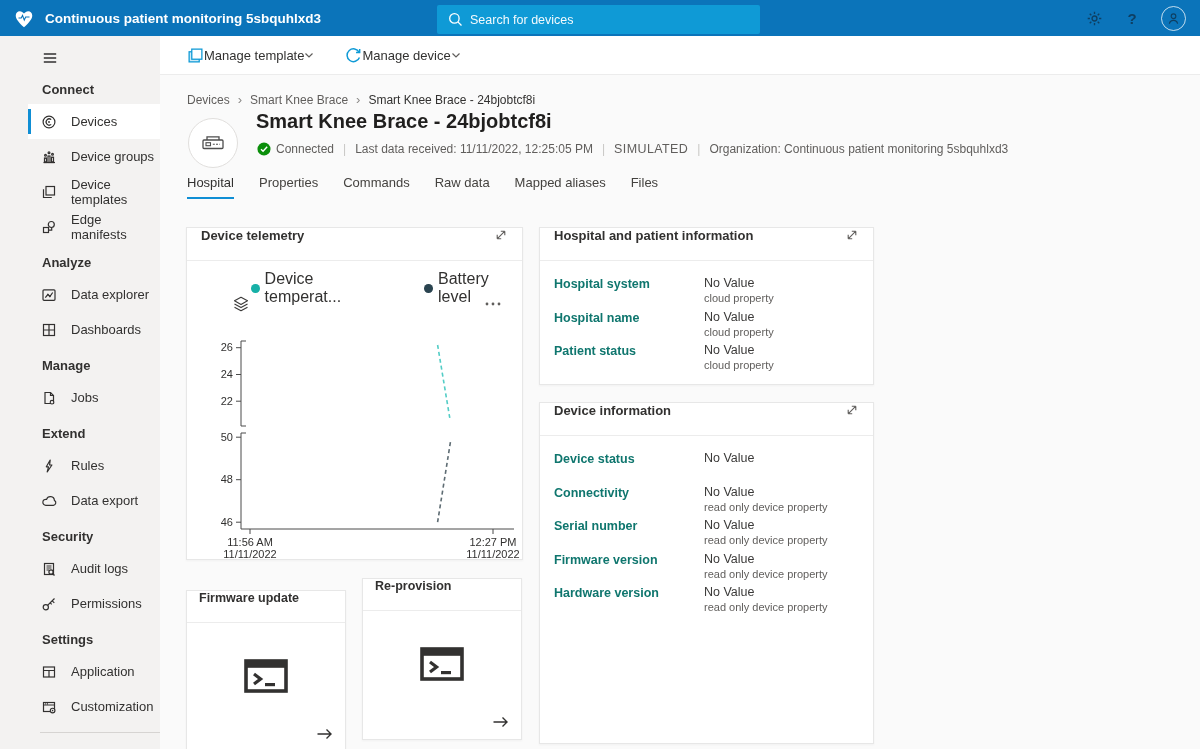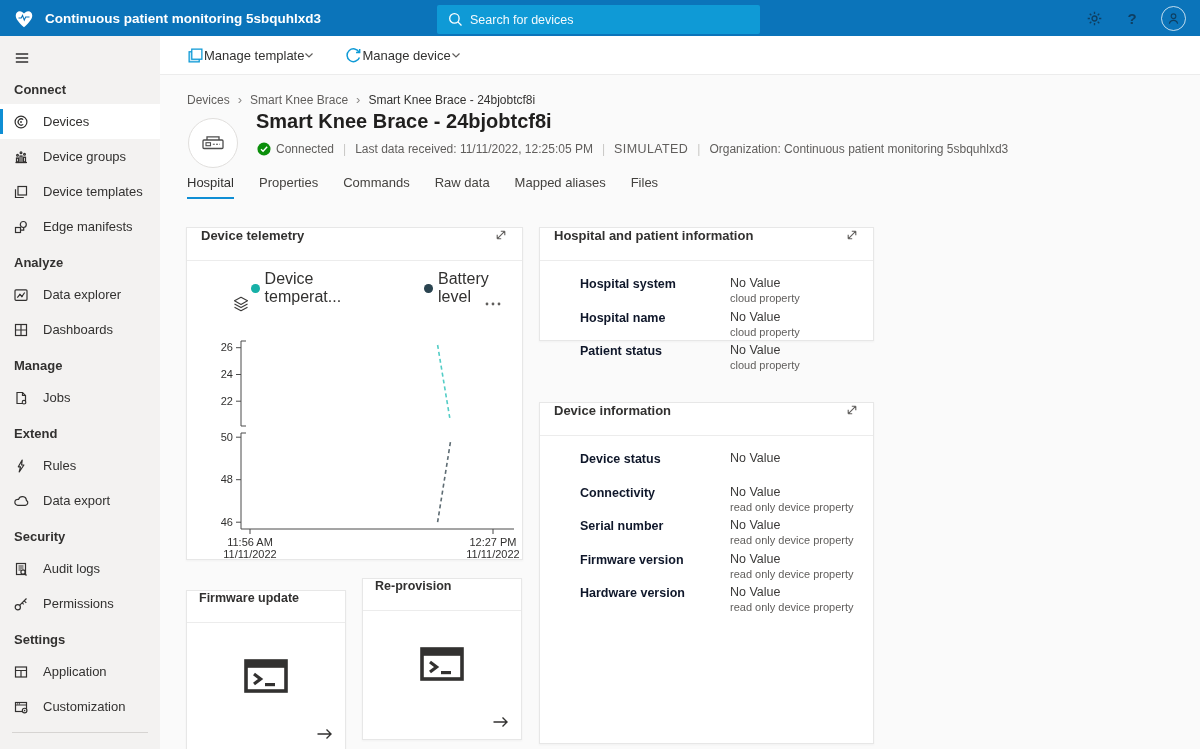--- a/index.html
+++ b/index.html
@@ -9,21 +9,21 @@
   .app-title { color:#fff; font-size:13.5px; font-weight:600; margin-left:10px; }
   .search-box { position:absolute; left:437px; top:5px; width:323px; height:29px; background:var(--search-bg,#0f9ad6); border-radius:2px; display:flex; align-items:center; }
   .search-box .sicon { margin:0 6px 0 10px; display:flex; }
   .search-box input { background:transparent; border:none; outline:none; color:#fff; font-size:12.5px; width:240px; font-family:"Liberation Sans",sans-serif; }
   .search-box input::placeholder { color:rgba(255,255,255,.95); }
   .header-right { position:absolute; right:0; top:0; height:36px; display:flex; align-items:center; gap:20px; padding-right:14px; }
   .hicon { width:18px; height:18px; display:flex; align-items:center; justify-content:center; cursor:pointer; }
   .help-glyph { color:#0e3f63; font-size:15px; font-weight:700; }
   .avatar { width:25px; height:25px; border:1px solid rgba(255,255,255,.75); border-radius:50%; display:flex; align-items:center; justify-content:center; cursor:pointer; }
 
-  .sidebar { position:absolute; left:0; top:36px; width:160px; bottom:0; background:#f3f2f1; }
+  .sidebar { position:absolute; left:0; top:36px; width:160px; bottom:0; background:#f3f2f1;padding-left:28px; }
   .hamburger { margin:13px 0 2px 13px; width:20px; height:20px; cursor:pointer; }
   .nav-section-label { font-size:13px; font-weight:700; color:#323130; padding:11px 14px 7px 14px; }
   .nav-item { height:35px; display:flex; align-items:center; padding-left:13px; gap:14px; cursor:pointer; position:relative; font-size:13px; color:#323130; }
   .nav-item.active { background:#fff; }
   .nav-item.active::before { content:''; position:absolute; left:0; top:5px; bottom:5px; width:3px; background:var(--accent,#0f8ed4); }
   .nav-icon { width:16px; height:16px; display:flex; }
   .nav-divider { border-top:1px solid #d6d4d2; margin:8px 0 0 12px; width:136px; }
 
   .main { position:absolute; left:160px; top:36px; right:0; bottom:0; background:#fafafa; }
   .cmd-bar { height:39px; background:#fff; border-bottom:1px solid #ececec; display:flex; align-items:center; padding-left:27px; gap:30px; }
@@ -53,25 +53,25 @@
   .expand-btn { width:14px; height:14px; cursor:pointer; display:flex; }
 
   #card-telemetry { left:26px; top:191px; width:337px; height:333px; }
   .chart-legend { position:absolute; top:42px; left:64px; display:flex; gap:36px; align-items:center; font-size:16px; color:#323130; }
   .legend-item { display:flex; align-items:center; }
   .legend-dot { width:9px; height:9px; border-radius:50%; margin-right:5px; }
   .chart-layers { position:absolute; top:67px; left:45px; width:18px; height:18px; cursor:pointer; }
   .chart-more { position:absolute; top:71px; right:20px; width:18px; height:10px; cursor:pointer; display:flex; }
   #telemetry-chart { position:absolute; left:0; top:88px; }
 
-  #card-hospital { left:379px; top:191px; width:335px; height:114px; }
+  #card-hospital { left:379px; top:191px; width:335px; height:158px; }
   #card-deviceinfo { left:379px; top:366px; width:335px; height:342px; }
   .prop-rows { padding-top:15px; }
   .prop-row { display:flex; padding:0 14px; min-height:33.5px; align-items:flex-start; }
-  .prop-label { flex:0 0 150px; font-size:12.5px; font-weight:600; color:#0f172a; padding-top:1px;margin-left:26px; }
+  .prop-label { flex:0 0 150px; font-size:12.5px; font-weight:600; color:#0f766e; padding-top:1px; }
   .prop-value { font-size:12.5px; color:#3b3a39; }
   .prop-sub { font-size:11px; color:#605e5c; margin-top:2px; }
 
   .cmd-card { width:160px; height:162px; }
   #card-fw { left:26px; top:542px;margin-top:12px; }
   #card-reprov { left:202px; top:542px; }
   .cmd-card .card-header { height:32px; padding:0 12px; }
   .cmd-card .card-title { font-size:12.5px; }
   .cmd-card-body { position:relative; height:128px; }
   .terminal-icon { position:absolute; left:50%; top:32px; transform:translateX(-50%); width:48px; height:42px; }

